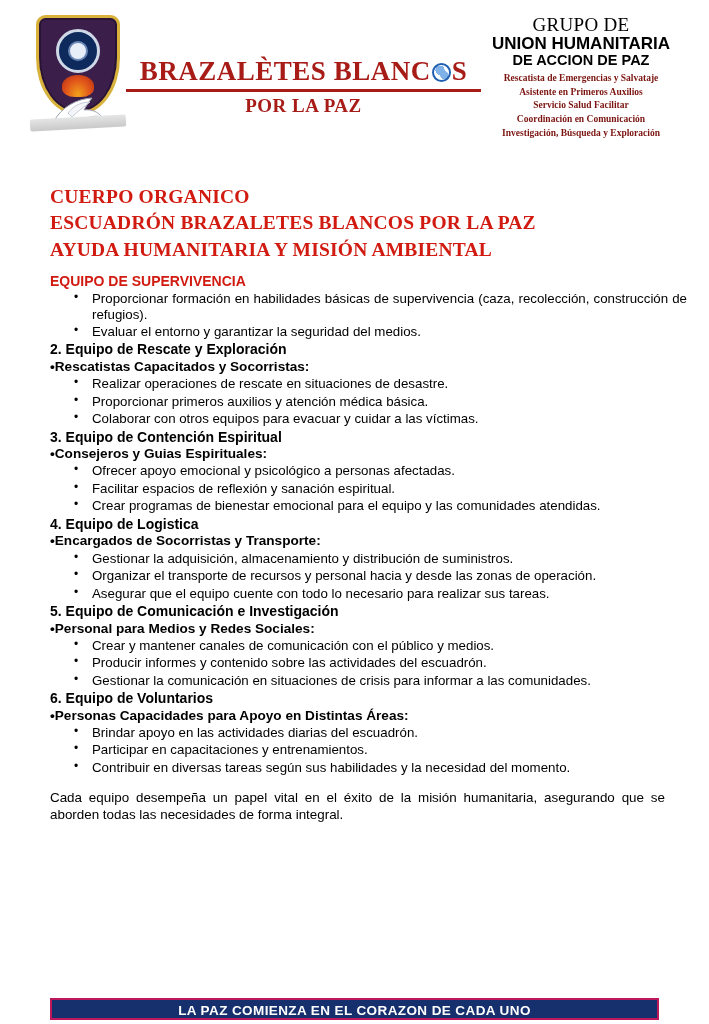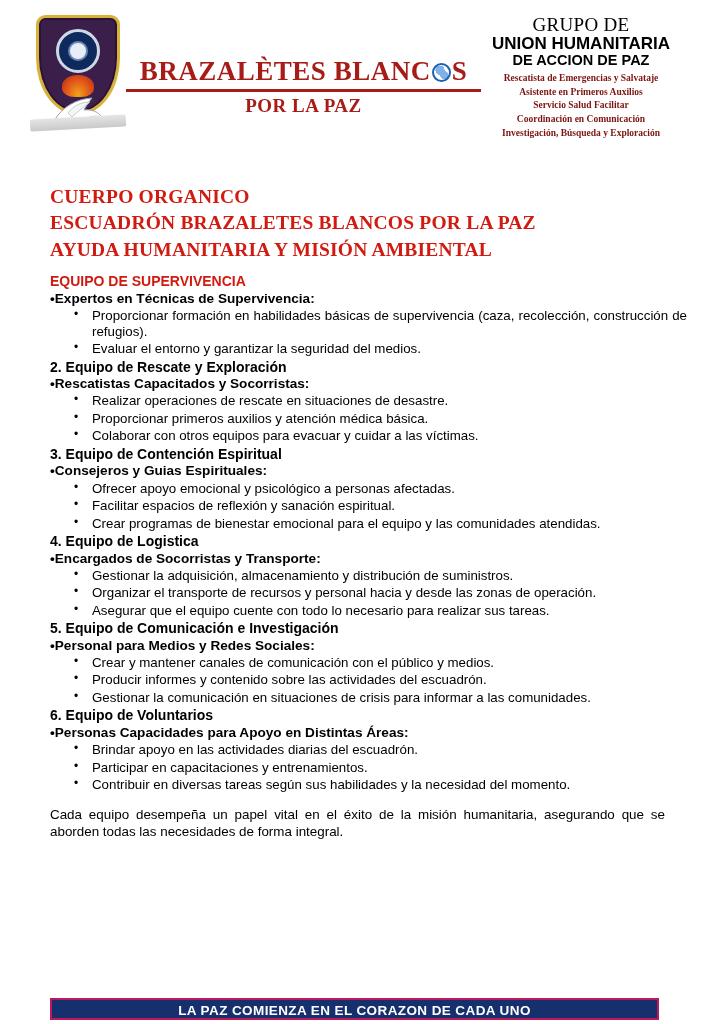--- a/index.html
+++ b/index.html
@@ -279,21 +279,20 @@
 <div class="title-block">
   <div class="title-line">CUERPO ORGANICO</div>
   <div class="title-line">ESCUADRÓN BRAZALETES BLANCOS POR LA PAZ</div>
   <div class="title-line">AYUDA HUMANITARIA Y MISIÓN AMBIENTAL</div>
 </div>
 
 <div class="content">
 
   <div>
     <div class="section-head">EQUIPO DE SUPERVIVENCIA</div>
-    <div class="sub-head">•Expertos en Técnicas de Supervivencia:</div>
     <ul class="bullets">
       <li>Proporcionar formación en habilidades básicas de supervivencia (caza, recolección, construcción de refugios).</li>
       <li>Evaluar el entorno y garantizar la seguridad del medios.</li>
     </ul>
   </div>
 
   <div>
     <div class="group-head">2. Equipo de Rescate y Exploración</div>
     <div class="sub-head">•Rescatistas Capacitados y Socorristas:</div>
     <ul class="bullets">

